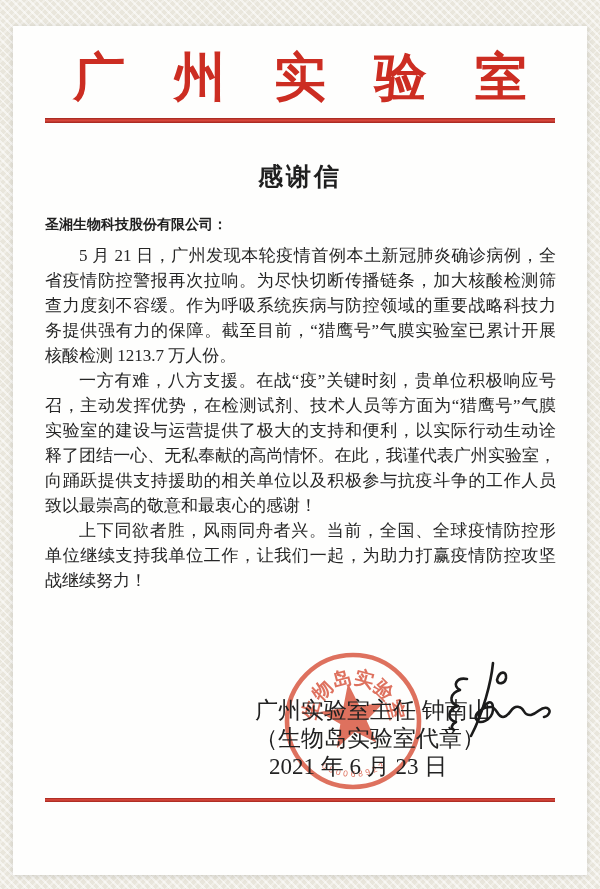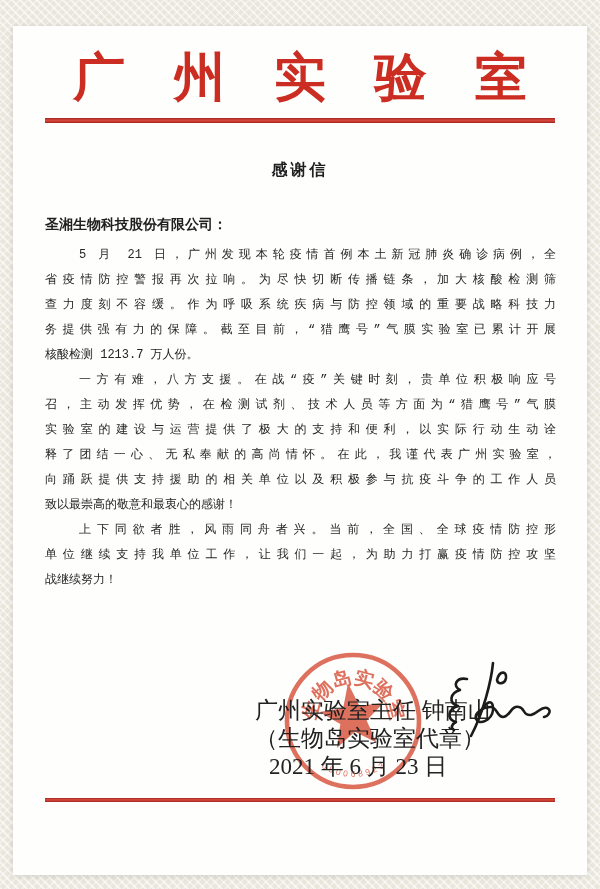--- a/index.html
+++ b/index.html
@@ -33,30 +33,30 @@
   .rule{
     position:absolute;left:45px;width:510px;height:5px;
     background:linear-gradient(to bottom,#9e241c 0%,#dd4a3e 45%,#a3251e 100%);
   }
   .rule-top{top:118px;}
   .rule-bottom{top:798px;height:4px;}
   .doc-title{
     position:absolute;left:0;top:160px;width:600px;
     text-align:center;
     font-family:"Liberation Sans", sans-serif;
-    font-weight:bold;font-size:16px;letter-spacing:3px;color:#1f1f1f;
+    font-weight:bold;font-size:25px;letter-spacing:3px;color:#1f1f1f;
   }
   .salutation{
     position:absolute;left:45px;top:216px;
     font-family:"Liberation Sans", sans-serif;
     font-weight:bold;font-size:14px;color:#1f1f1f;
   }
   .body-text{
     position:absolute;left:45px;top:243px;width:511px;
-    font-size:12px;line-height:25px;color:var(--text-ink,#262626);font-family:Liberation Mono, monospace;
+    font-size:17px;line-height:25px;color:var(--text-ink,#262626);
   }
   .line{ text-align:justify; text-align-last:justify; }
   .line.indent{ text-indent:34px; }
   .line.end{ text-align-last:left; }
   .sig-block{
     position:absolute;left:255px;top:697px;
     font-size:23px;line-height:28px;color:#222;
     z-index:2;
   }
   .sig-block .date-line{ padding-left:14px; }

